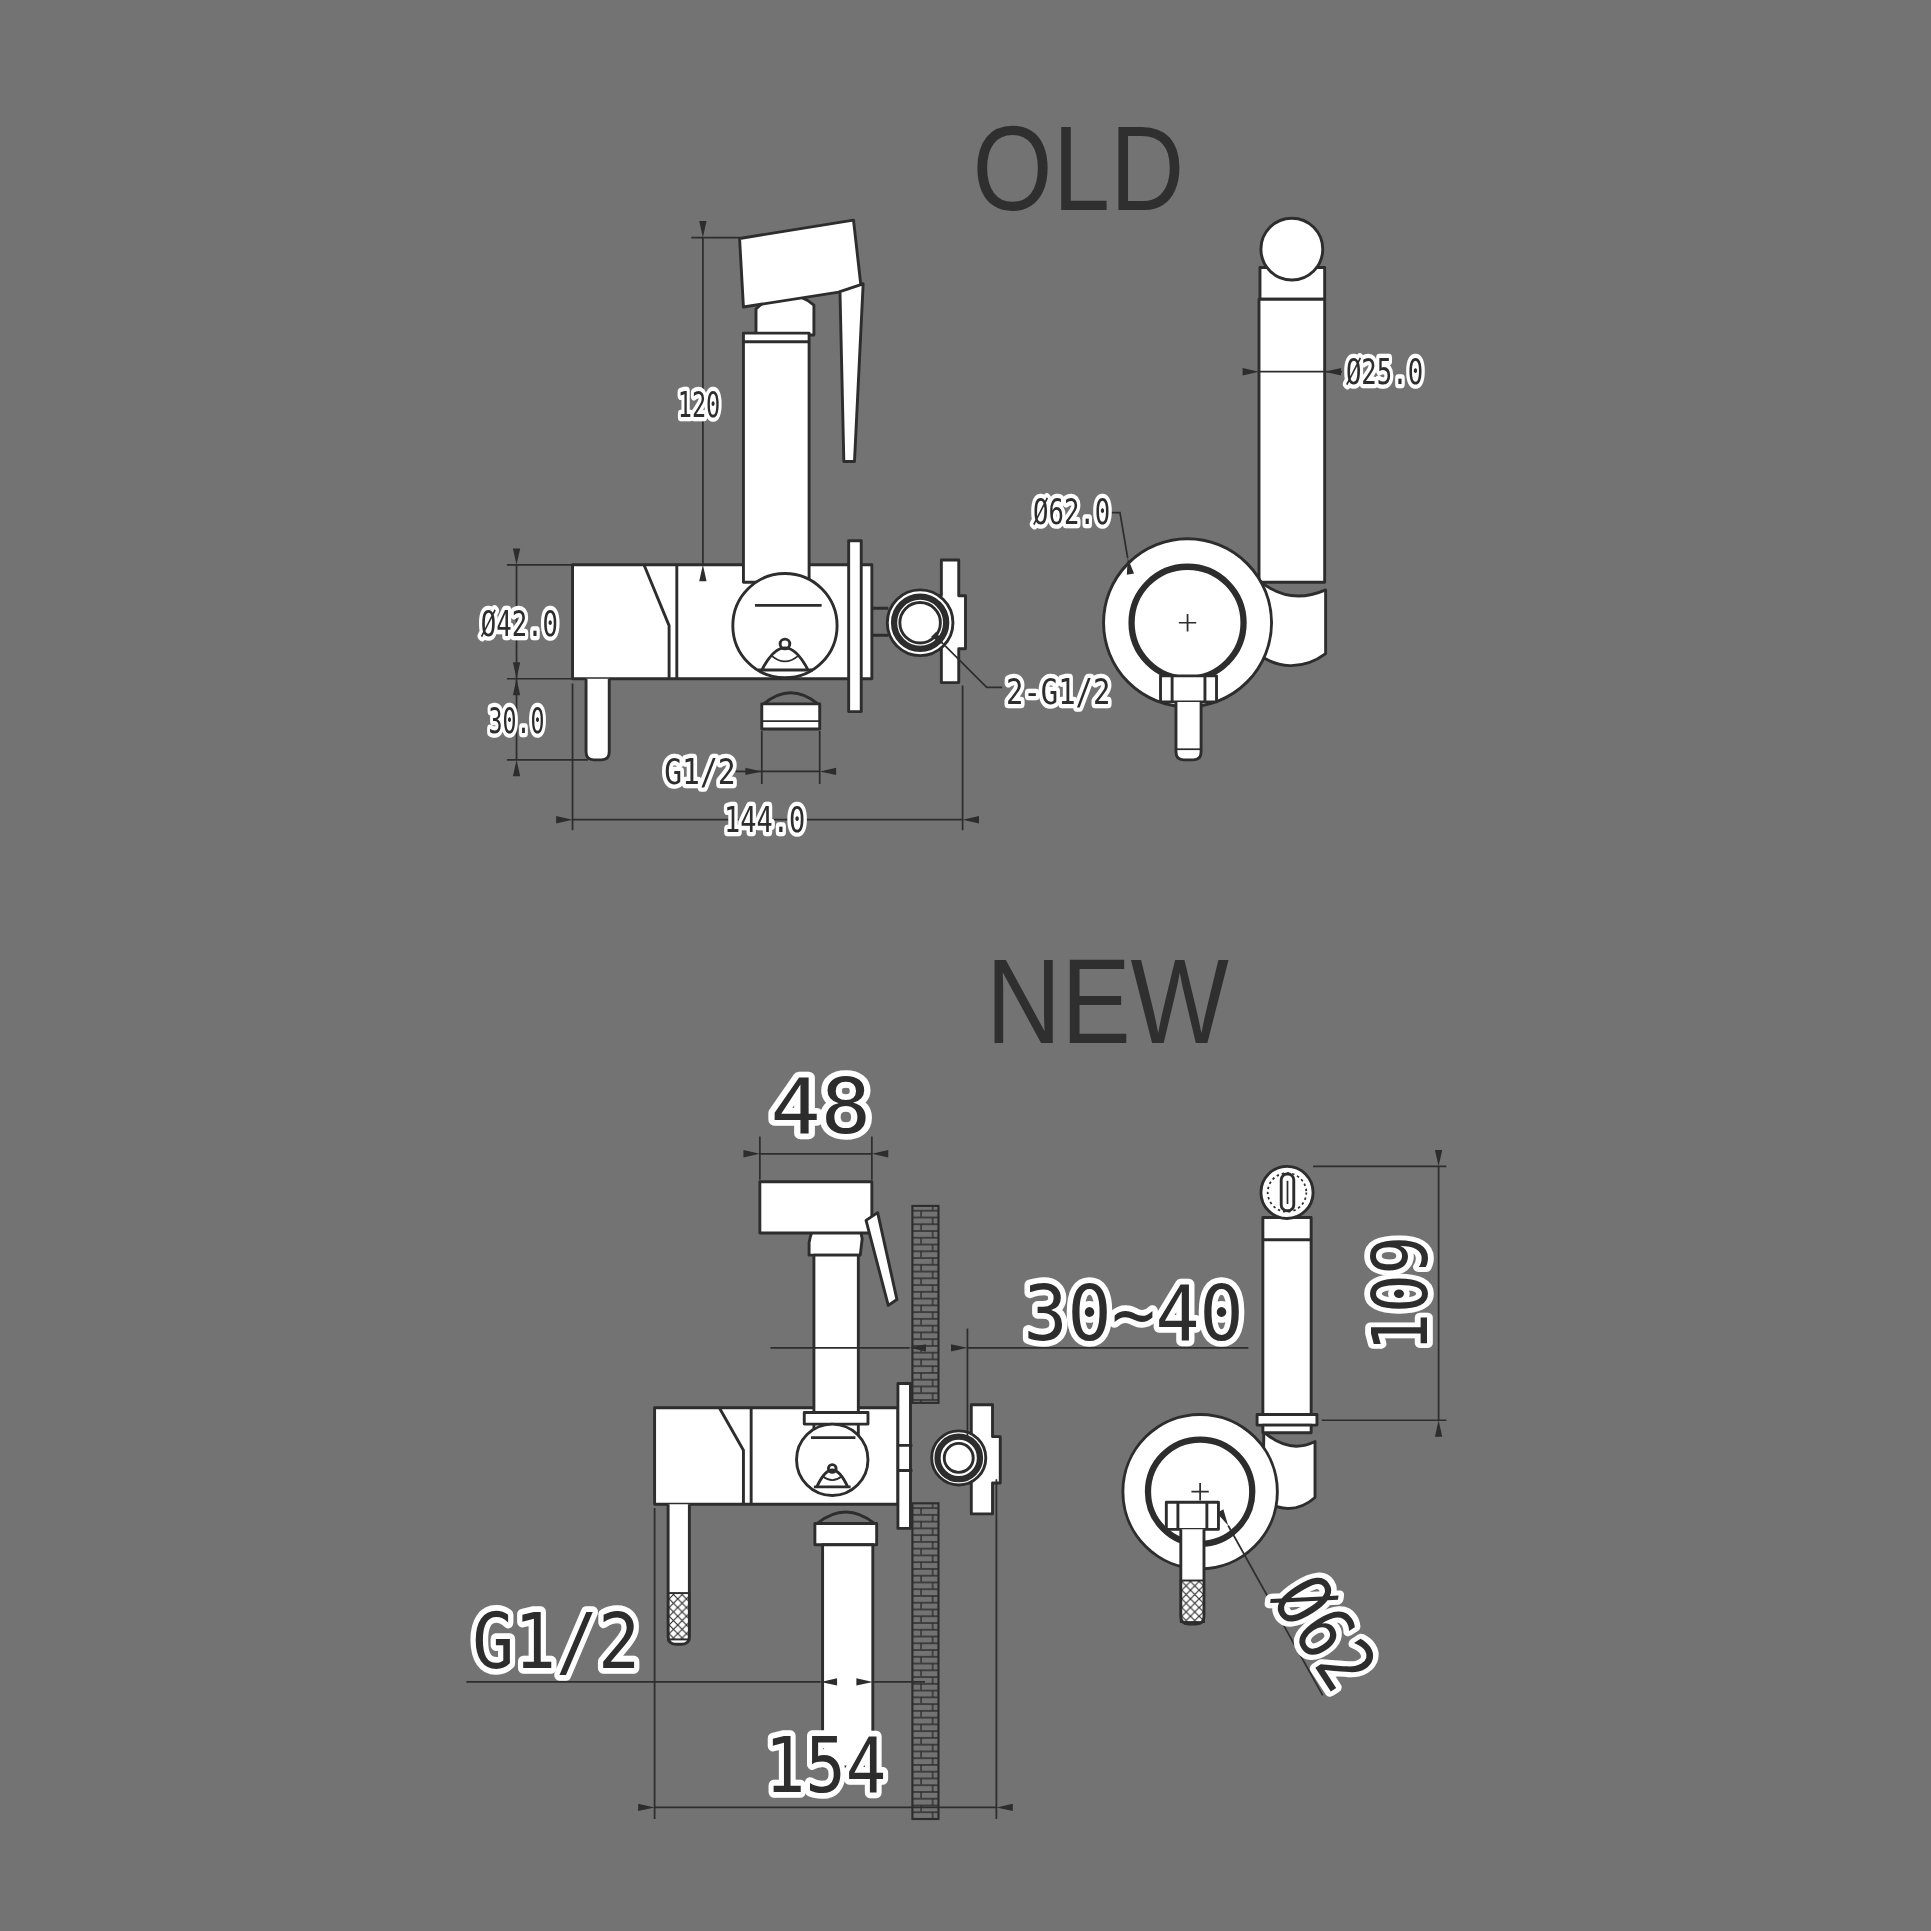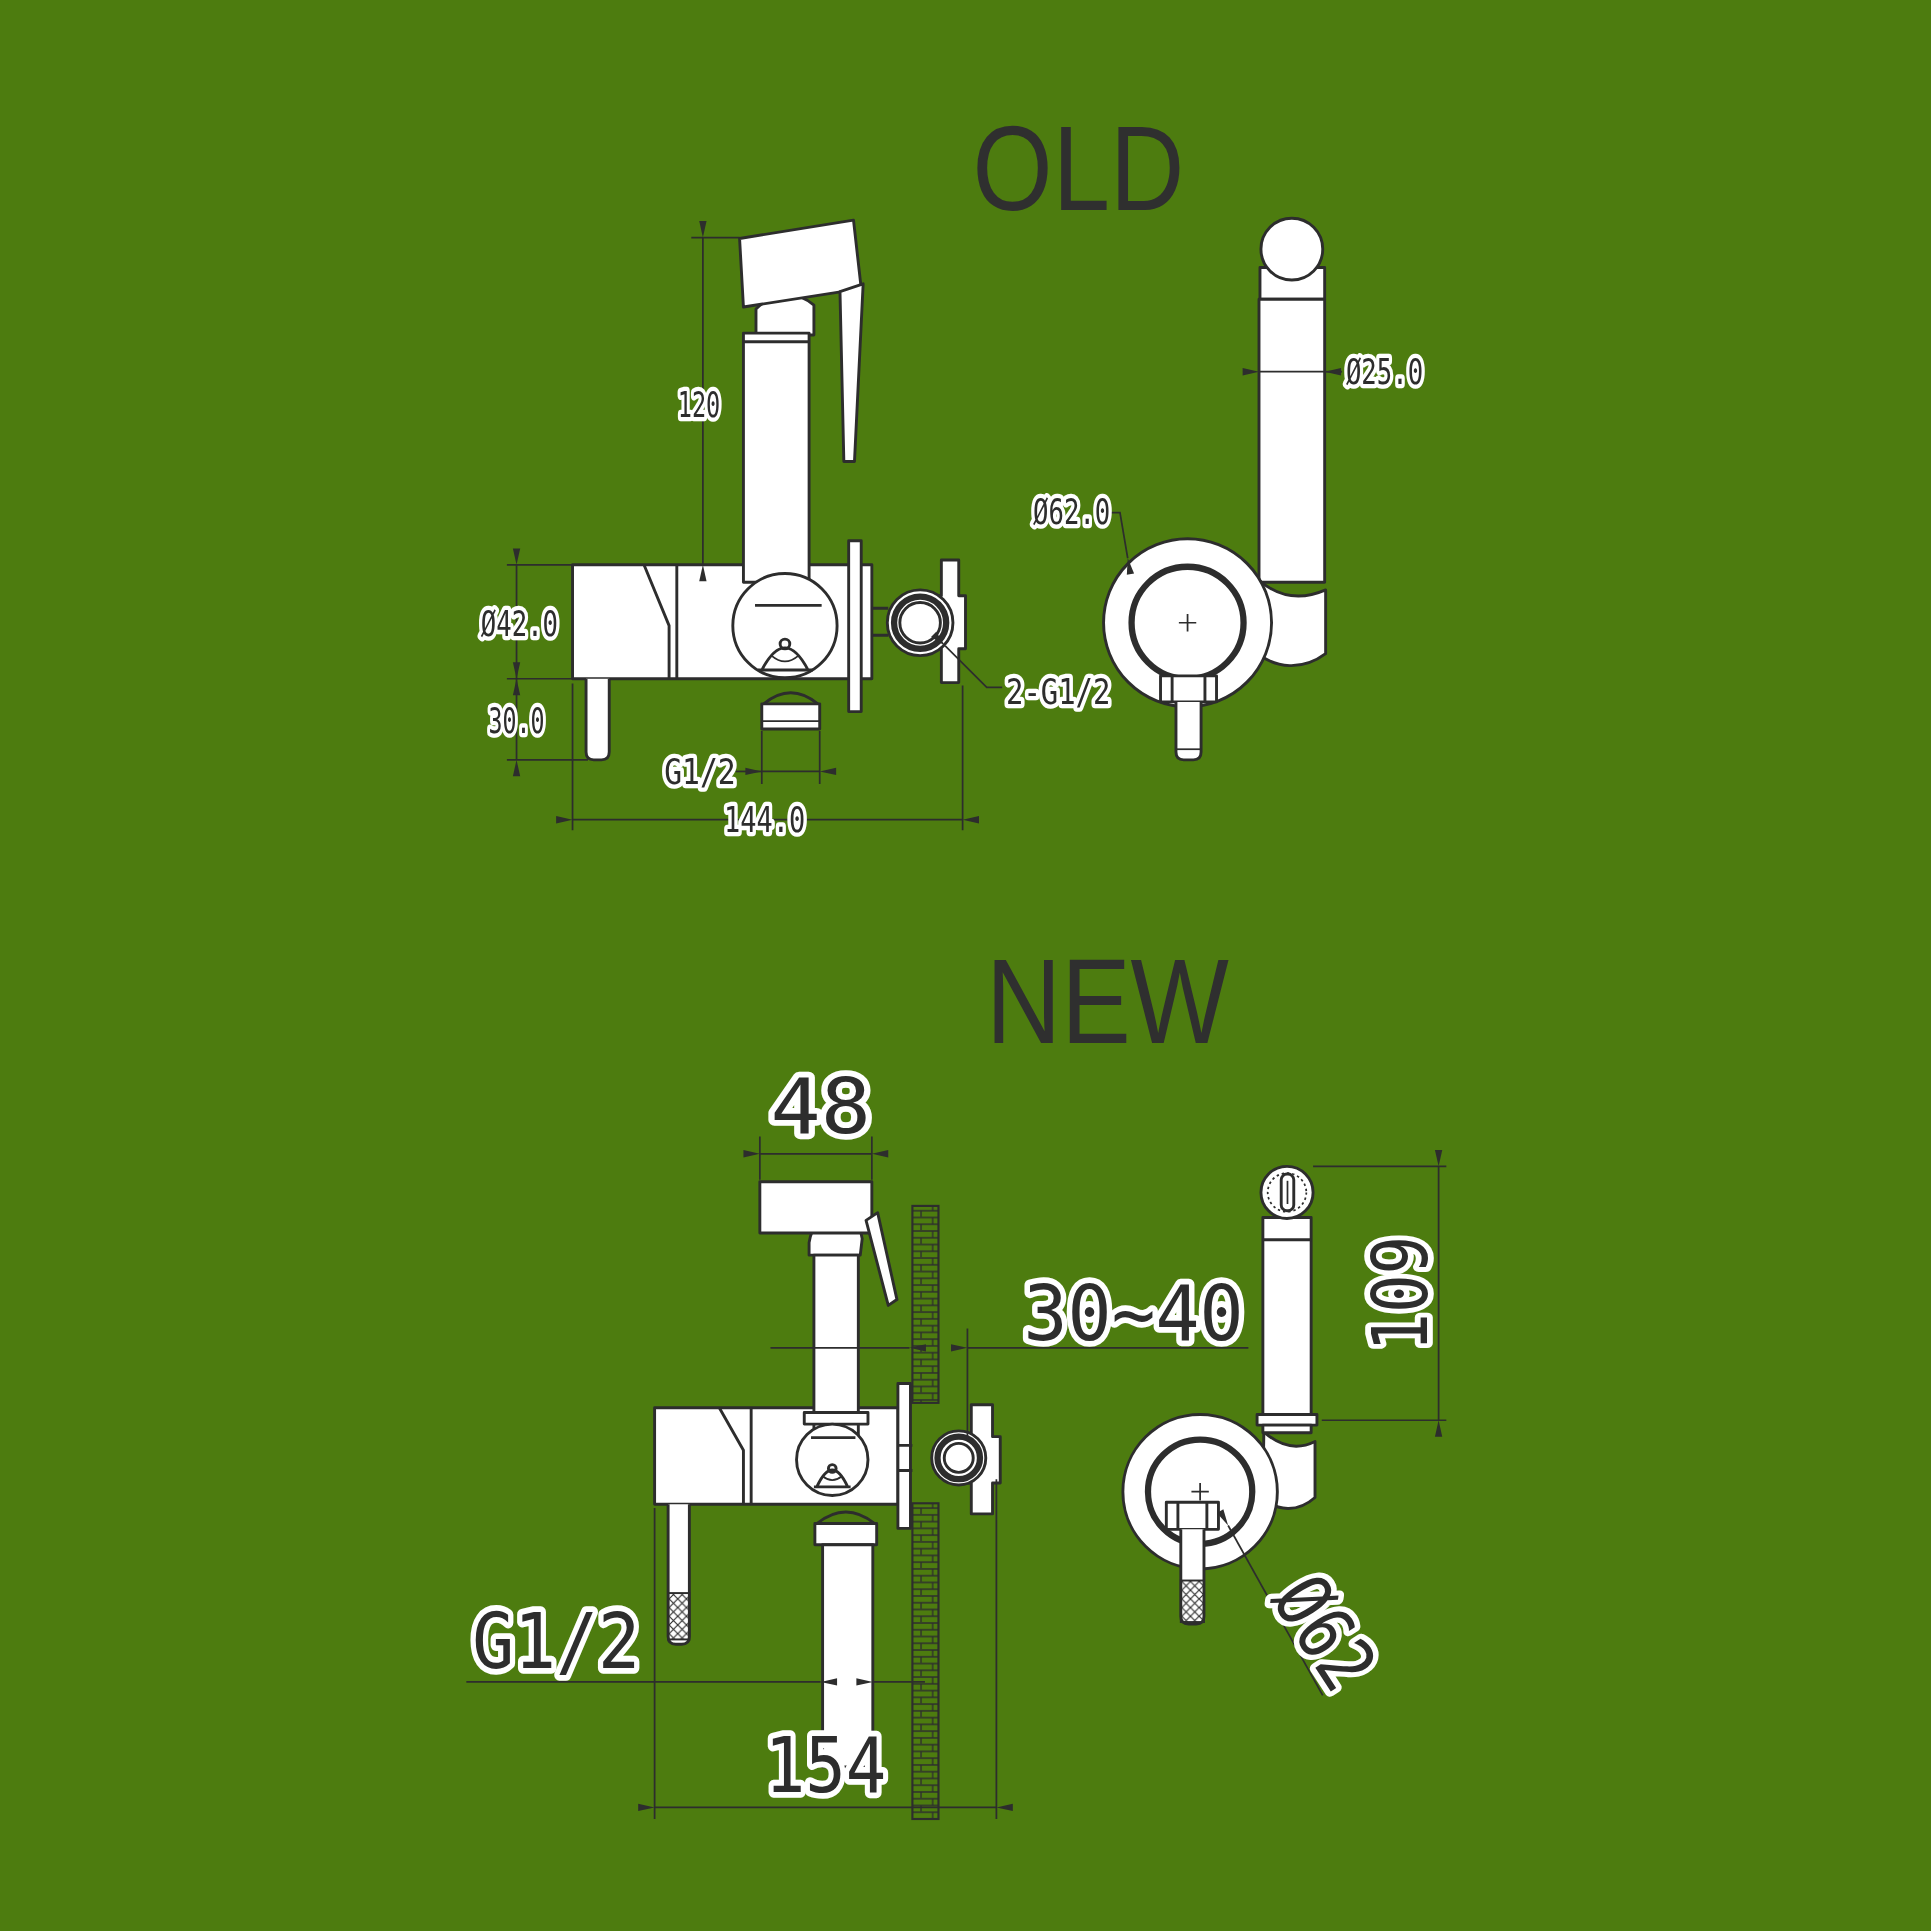--- a/index.html
+++ b/index.html
@@ -1,16 +1,16 @@
 <!DOCTYPE html>
 <html><head>
 <meta charset="utf-8">
 <style>
   html,body { margin:0; padding:0; background:#ffffff; }
-  .stage { width:1931px; height:1931px; position:relative; background:#4d7c0f; }
+  .stage { width:1931px; height:1931px; position:relative; background:#737373; }
   svg { display:block; }
   .lnf  { fill:#ffffff; stroke:#2d2d2d; stroke-width:3;   stroke-linejoin:round; }
   .ln   { fill:none;    stroke:#2d2d2d; stroke-width:3;   stroke-linecap:butt; stroke-linejoin:round; }
   .bold { fill:none;    stroke:#2d2d2d; stroke-width:6.5; }
   .dim  { fill:none;    stroke:#2d2d2d; stroke-width:1.8; }
   .hatch-wall  { fill:url(#brick); stroke:#2d2d2d; stroke-width:2.2; }
   .hatch-knurl { fill:url(#knurl); stroke:#2d2d2d; stroke-width:2; }
   .dim-text {
     font-family:"DejaVu Sans Mono", monospace;
     font-size:36px; fill:#2d2d2d;

